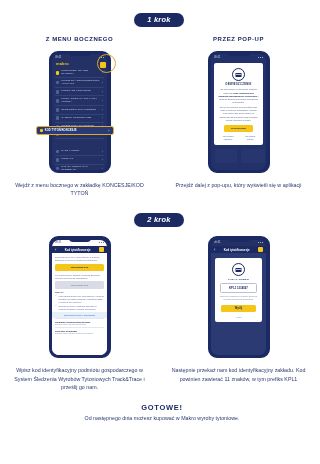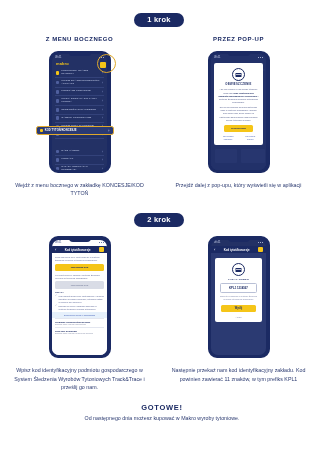--- a/index.html
+++ b/index.html
@@ -17,21 +17,21 @@
     display: inline-block;
     background: #1b2a63;
     color: #ffffff;
     border-radius: 10px;
     font-size: 7.5px;
     font-weight: bold;
     letter-spacing: .2px;
     padding: 3.5px 13px;
     line-height: 1;
   }
-  .badge-row { width: 100%; text-align: center; }
+  .badge-row { width: 100%; text-align: center; font-style: italic; }
   .badge-row.two { display: flex; }
   .badge-row.two > div { flex: 1; text-align: center; }
 
   
   .col-title {
     font-size: 6px;
     font-weight: bold;
     letter-spacing: .55px;
     text-align: center;
     color: #1b2a63;

